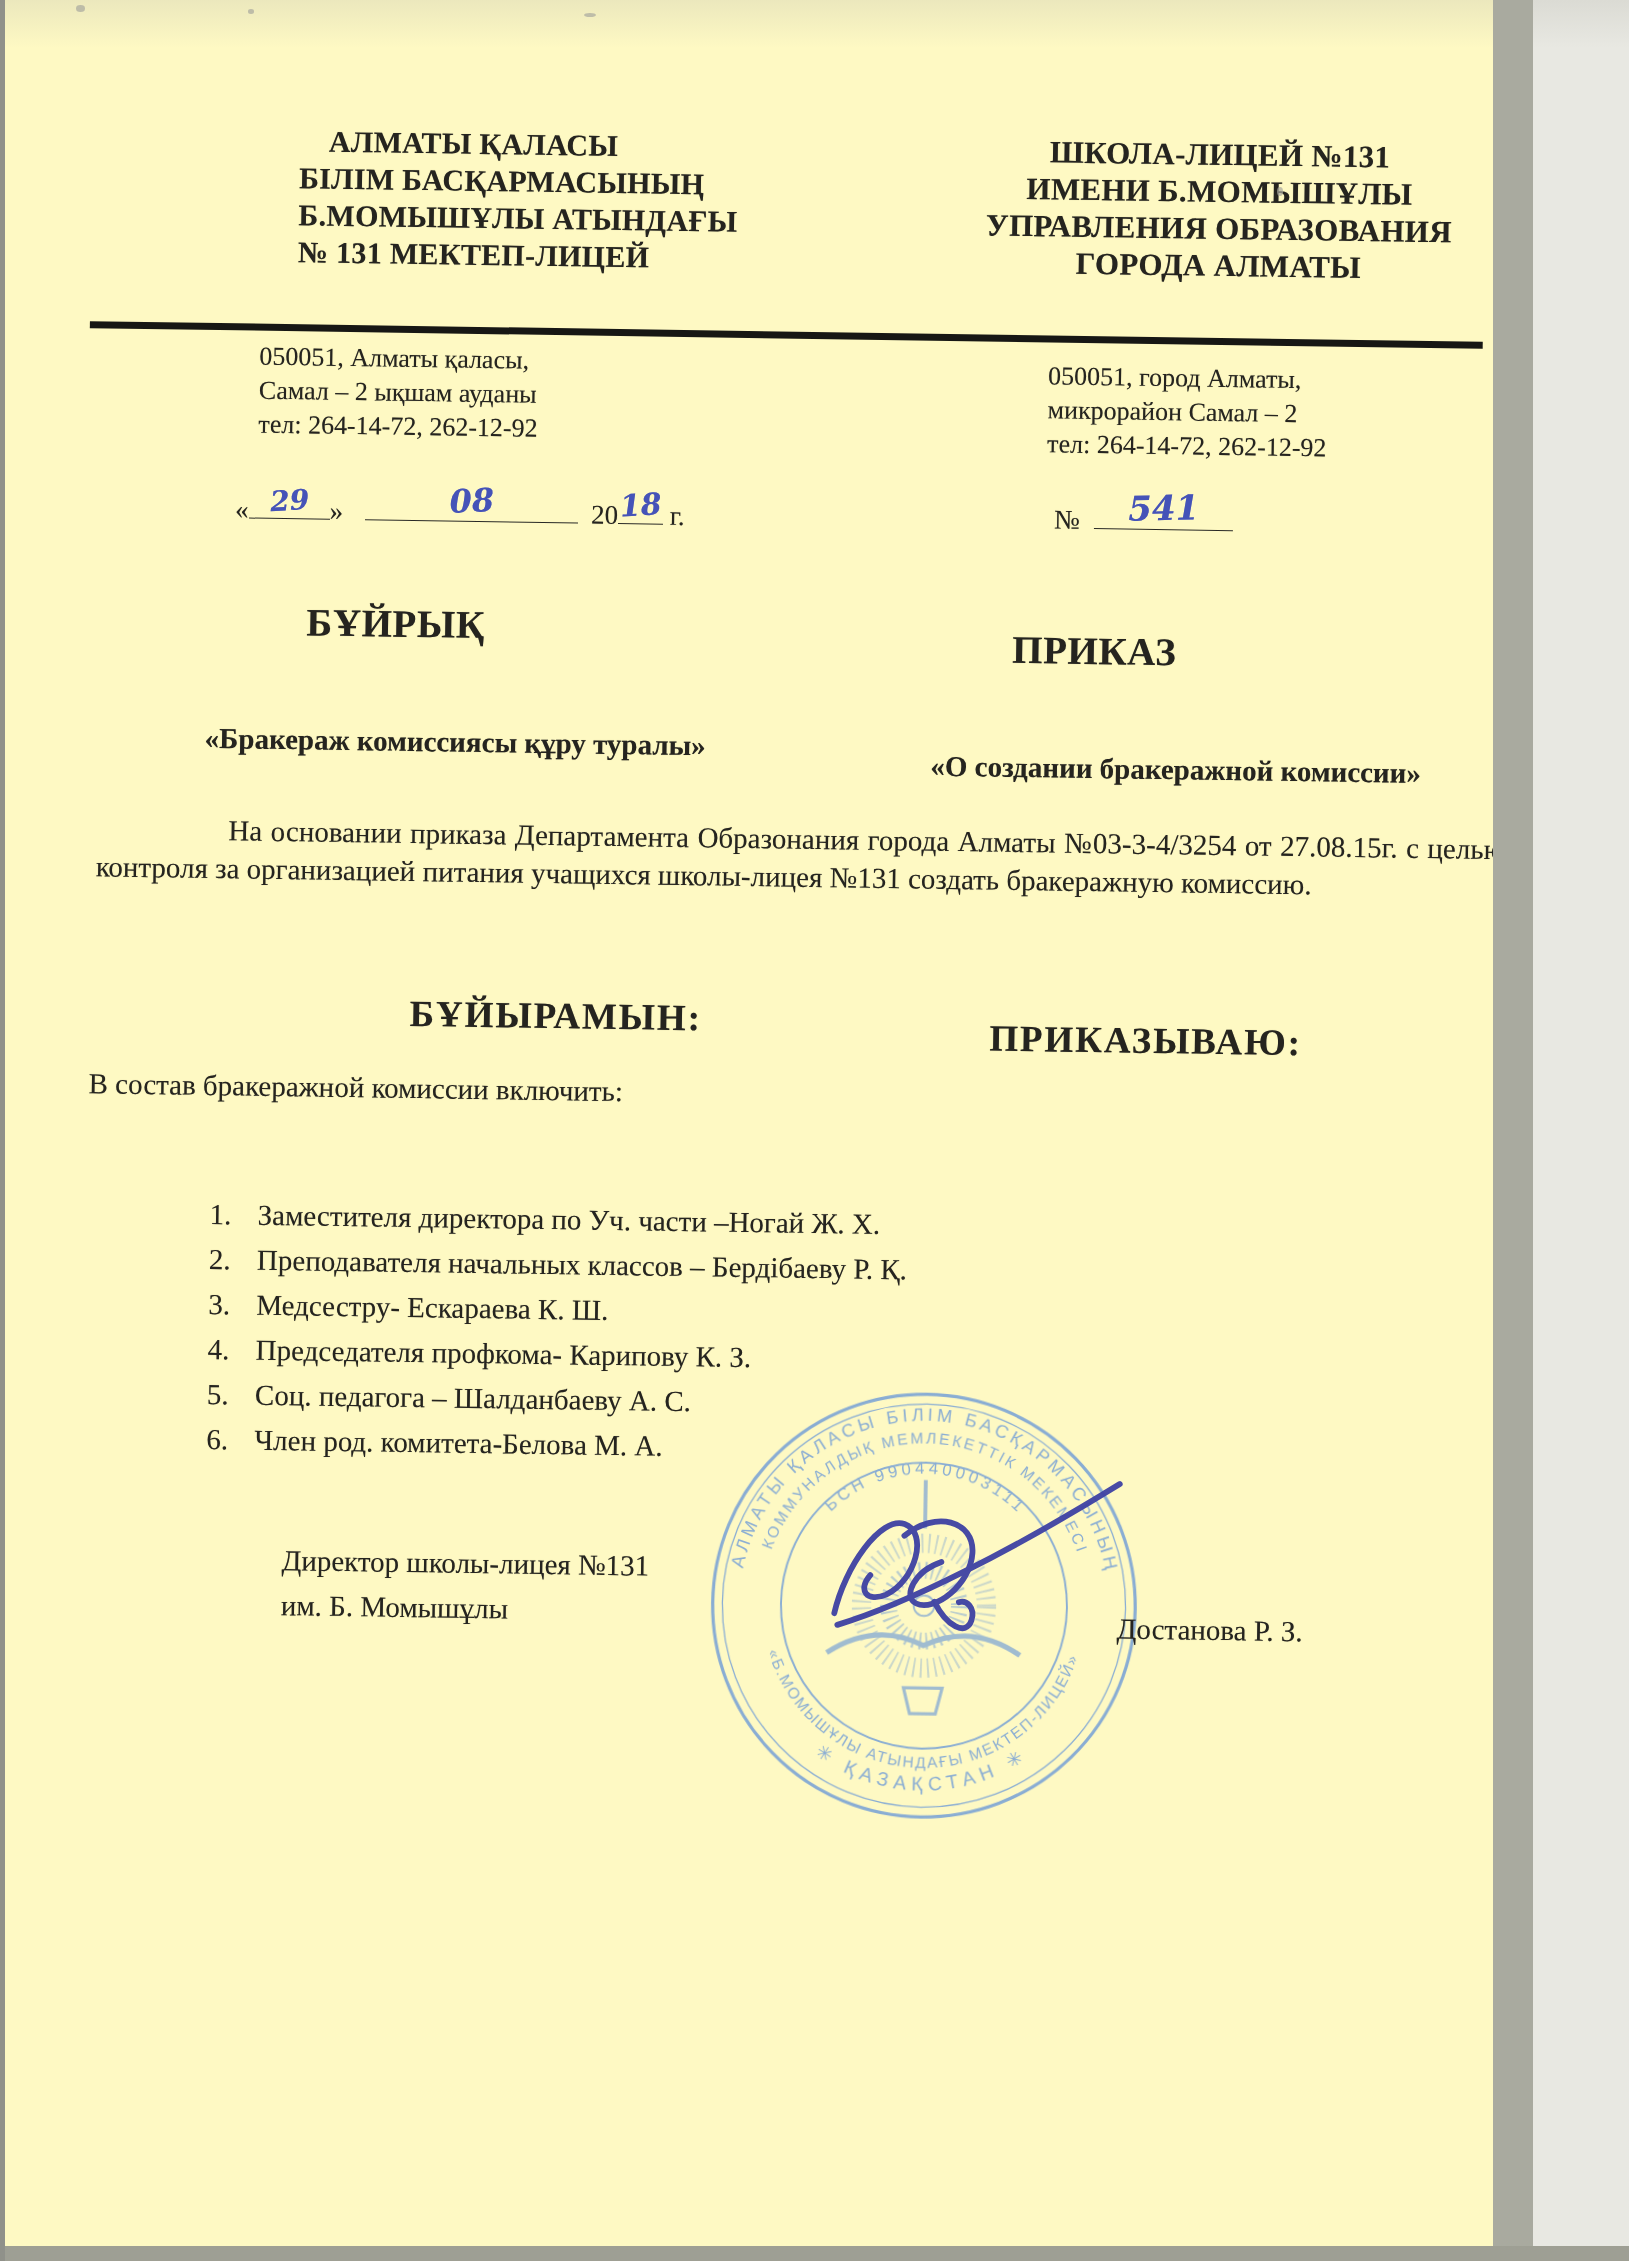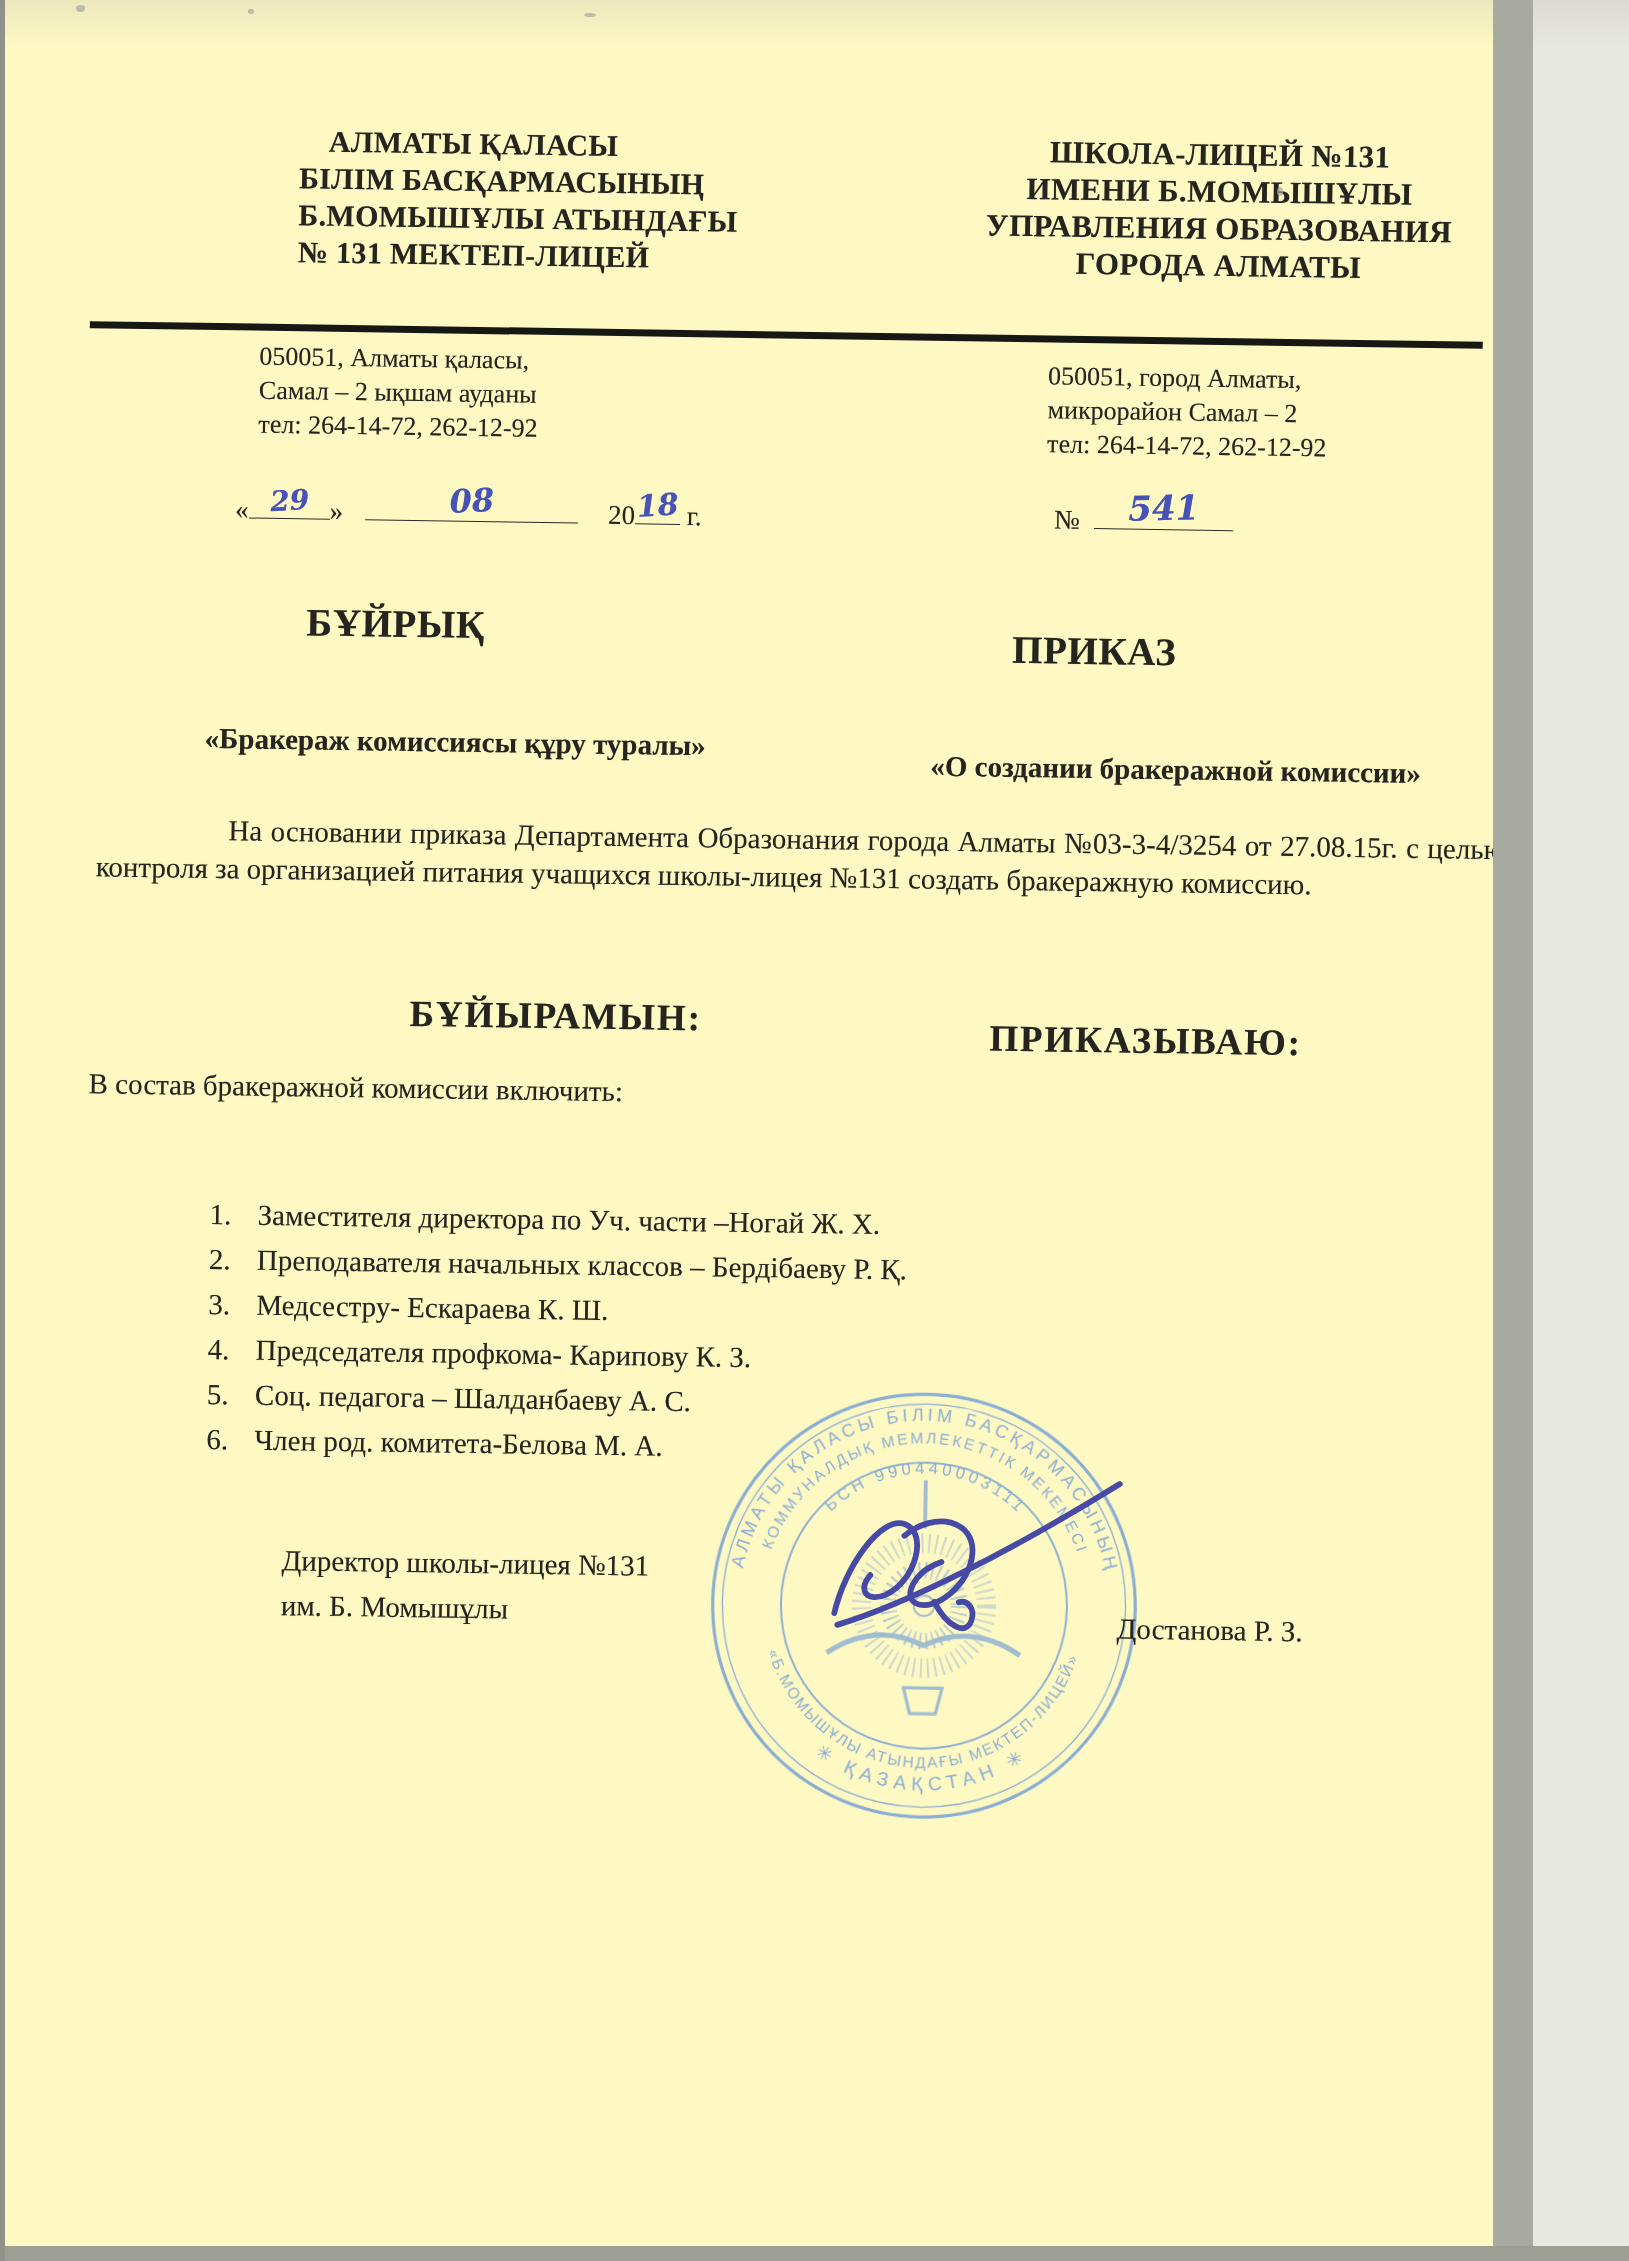--- a/index.html
+++ b/index.html
@@ -64,21 +64,21 @@
 
     <div class="abs ink addr" style="left:1037px;top:356px;">
       <div>050051, город Алматы,</div>
       <div>микрорайон Самал – 2</div>
       <div>тел: 264-14-72, 262-12-92</div>
     </div>
 
     <div class="abs ink dateline" style="left:226px;top:496px;">
       <span>«</span><span class="blank" style="width:81px;"><span class="hw" style="font-size:28px;transform:rotate(-4deg);">29</span></span><span>»</span>
       <span class="blank" style="width:213px;margin-left:15.5px;"><span class="hw" style="font-size:32px;transform:rotate(-3deg);">08</span></span>
-      <span style="margin-left:23px;">20</span><span class="blank" style="width:45px;"><span class="hw" style="font-size:30px;transform:rotate(-4deg);">18</span></span>
+      <span style="margin-left:6px;">20</span><span class="blank" style="width:45px;"><span class="hw" style="font-size:30px;transform:rotate(-4deg);">18</span></span>
       <span>г.</span>
     </div>
 
     <div class="abs ink dateline" style="left:1045px;top:494px;">
       <span>№</span>
       <span class="blank" style="width:139px;margin-left:7.7px;"><span class="hw" style="font-size:34px;transform:rotate(-2deg);">541</span></span>
     </div>
 
     <div class="abs ink b title" style="left:299px;top:607px;">БҰЙРЫҚ</div>
     <div class="abs ink b title" style="left:1005px;top:624px;">ПРИКАЗ</div>

